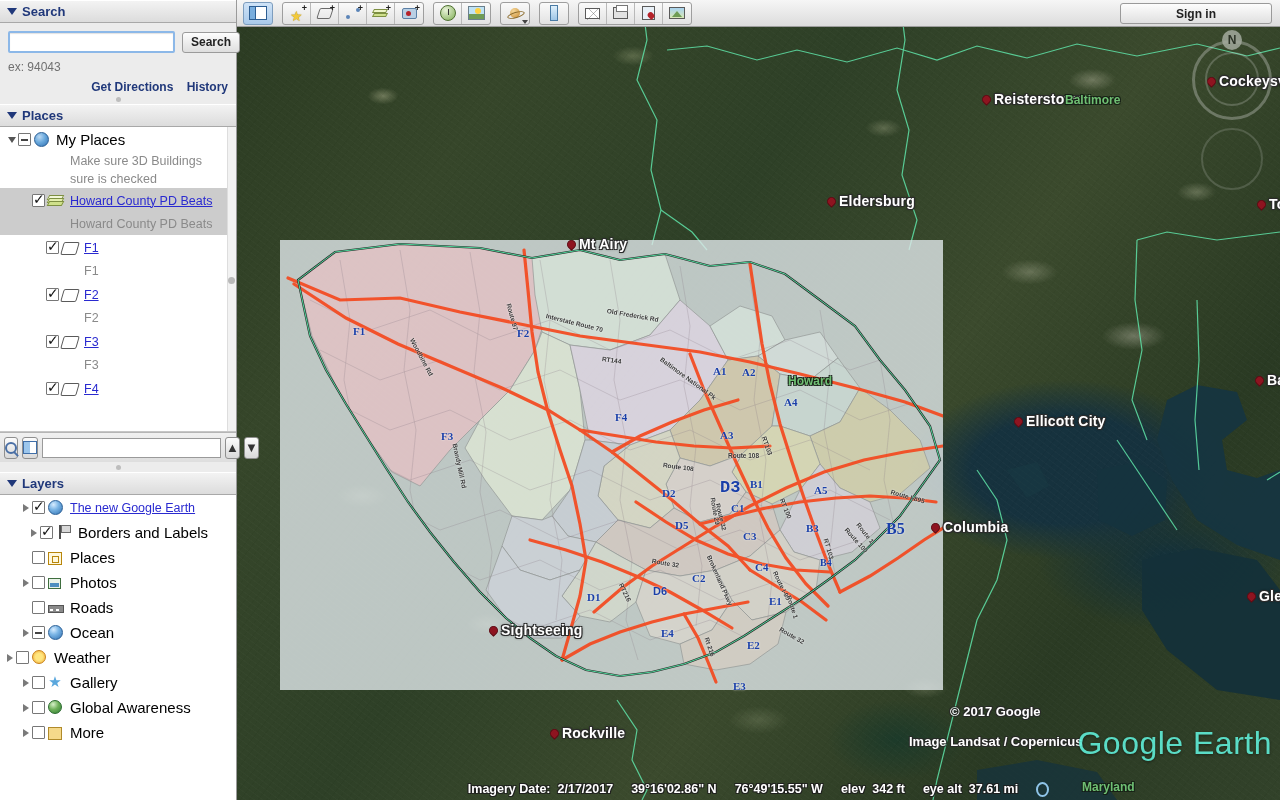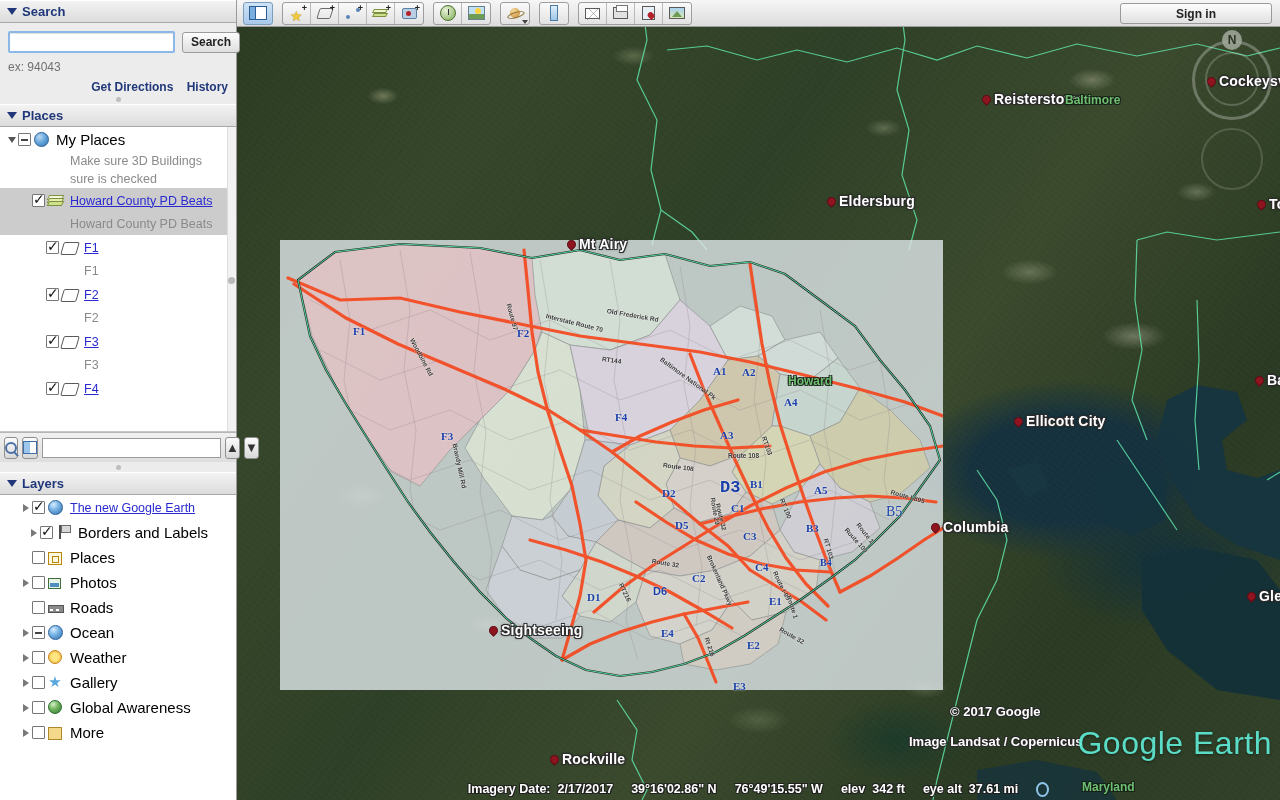--- a/index.html
+++ b/index.html
@@ -387,21 +387,21 @@
           <div style="position:absolute;left:161px;top:190px;color:#1a3fa8;font-size:11px;font-weight:bold;font-family:'Liberation Serif',serif;text-shadow:0 0 2px rgba(255,255,255,.9);">F3</div>
           <div style="position:absolute;left:335px;top:171px;color:#1a3fa8;font-size:11px;font-weight:bold;font-family:'Liberation Serif',serif;text-shadow:0 0 2px rgba(255,255,255,.9);">F4</div>
           <div style="position:absolute;left:433px;top:125px;color:#1a3fa8;font-size:11px;font-weight:bold;font-family:'Liberation Serif',serif;text-shadow:0 0 2px rgba(255,255,255,.9);">A1</div>
           <div style="position:absolute;left:462px;top:126px;color:#1a3fa8;font-size:11px;font-weight:bold;font-family:'Liberation Serif',serif;text-shadow:0 0 2px rgba(255,255,255,.9);">A2</div>
           <div style="position:absolute;left:440px;top:189px;color:#1a3fa8;font-size:11px;font-weight:bold;font-family:'Liberation Serif',serif;text-shadow:0 0 2px rgba(255,255,255,.9);">A3</div>
           <div style="position:absolute;left:504px;top:156px;color:#1a3fa8;font-size:11px;font-weight:bold;font-family:'Liberation Serif',serif;text-shadow:0 0 2px rgba(255,255,255,.9);">A4</div>
           <div style="position:absolute;left:534px;top:244px;color:#1a3fa8;font-size:11px;font-weight:bold;font-family:'Liberation Serif',serif;text-shadow:0 0 2px rgba(255,255,255,.9);">A5</div>
           <div style="position:absolute;left:470px;top:238px;color:#1a3fa8;font-size:11px;font-weight:bold;font-family:'Liberation Serif',serif;text-shadow:0 0 2px rgba(255,255,255,.9);">B1</div>
           <div style="position:absolute;left:526px;top:265px;color:#1a3fa8;font-size:11px;font-weight:bold;font-family:'Liberation Serif',serif;text-shadow:0 0 2px rgba(255,255,255,.9);margin-top:17px;">B3</div>
           <div style="position:absolute;left:540px;top:317px;color:#1a3fa8;font-size:10px;font-weight:bold;font-family:'Liberation Serif',serif;text-shadow:0 0 2px rgba(255,255,255,.9);">B4</div>
-          <div style="position:absolute;left:606px;top:264px;color:#1a3fa8;font-size:14px;font-weight:normal;font-family:'Liberation Serif',serif;text-shadow:0 0 2px rgba(255,255,255,.9);">B5</div>
+          <div style="position:absolute;left:606px;top:280px;color:#1a3fa8;font-size:16px;font-weight:bold;font-family:'Liberation Serif',serif;text-shadow:0 0 2px rgba(255,255,255,.9);">B5</div>
           <div style="position:absolute;left:451px;top:262px;color:#1a3fa8;font-size:11px;font-weight:bold;font-family:'Liberation Serif',serif;text-shadow:0 0 2px rgba(255,255,255,.9);">C1</div>
           <div style="position:absolute;left:412px;top:332px;color:#1a3fa8;font-size:11px;font-weight:bold;font-family:'Liberation Serif',serif;text-shadow:0 0 2px rgba(255,255,255,.9);">C2</div>
           <div style="position:absolute;left:463px;top:290px;color:#1a3fa8;font-size:11px;font-weight:bold;font-family:'Liberation Serif',serif;text-shadow:0 0 2px rgba(255,255,255,.9);">C3</div>
           <div style="position:absolute;left:475px;top:321px;color:#1a3fa8;font-size:11px;font-weight:bold;font-family:'Liberation Serif',serif;text-shadow:0 0 2px rgba(255,255,255,.9);">C4</div>
           <div style="position:absolute;left:307px;top:351px;color:#1a3fa8;font-size:11px;font-weight:bold;font-family:'Liberation Serif',serif;text-shadow:0 0 2px rgba(255,255,255,.9);">D1</div>
           <div style="position:absolute;left:382px;top:247px;color:#1a3fa8;font-size:11px;font-weight:bold;font-family:'Liberation Serif',serif;text-shadow:0 0 2px rgba(255,255,255,.9);">D2</div>
           <div style="position:absolute;left:420px;top:238px;color:#1a3fa8;font-size:17px;font-weight:bold;font-family:Liberation Mono, monospace;text-shadow:0 0 2px rgba(255,255,255,.9);margin-left:20px;">D3</div>
           <div style="position:absolute;left:395px;top:279px;color:#1a3fa8;font-size:11px;font-weight:bold;font-family:'Liberation Serif',serif;text-shadow:0 0 2px rgba(255,255,255,.9);">D5</div>
           <div style="position:absolute;left:373px;top:345px;color:#1a3fa8;font-size:11px;font-weight:bold;font-family:Liberation Sans, sans-serif;text-shadow:0 0 2px rgba(255,255,255,.9);">D6</div>
           <div style="position:absolute;left:489px;top:355px;color:#1a3fa8;font-size:11px;font-weight:bold;font-family:'Liberation Serif',serif;text-shadow:0 0 2px rgba(255,255,255,.9);">E1</div>
@@ -472,21 +472,21 @@
           <span class="cname">Columbia</span>
         </div>
         <div class="city" style="left:1010px;top:588px">
           <span class="pin"></span>
           <span class="cname">Glen Burnie</span>
         </div>
         <div class="city" style="left:252px;top:622px">
           <span class="pin"></span>
           <span class="cname">Sightseeing</span>
         </div>
-        <div class="city" style="left:313px;top:751px">
+        <div class="city" style="left:313px;top:725px">
           <span class="pin"></span>
           <span class="cname">Rockville</span>
         </div>
       </div>
 
     <div id="county-layer">
         <div class="county-label" style="left:828px;top:93px">Baltimore</div>
         <div class="county-label" style="left:551px;top:374px">Howard</div>
         <div class="county-label" style="left:845px;top:780px">Maryland</div>
       </div>
@@ -762,56 +762,56 @@
               <i></i>
             </span>
             <span class="cbx" style="background:linear-gradient(#fff,#fff);">
               <span style="position:absolute;left:2px;top:5px;width:7px;height:2px;background:#444;display:block"></span>
             </span>
             <span class="ico">
               <div class="ic-globe2"></div>
             </span>
             <span class="lbl-plain">Ocean</span>
           </div>
+          <div class="tree-row" style="padding-left:4px">
+            <span class="disc right">
+              <i></i>
+            </span>
+            <span class="cbx"></span>
+            <span class="ico">
+              <div class="ic-sun"></div>
+            </span>
+            <span class="lbl-plain">Weather</span>
+          </div>
           <div class="tree-row" style="padding-left:20px">
             <span class="disc right">
               <i></i>
             </span>
             <span class="cbx"></span>
             <span class="ico">
-              <div class="ic-sun"></div>
-            </span>
-            <span class="lbl-plain">Weather</span>
+              <div class="ic-star">★</div>
+            </span>
+            <span class="lbl-plain">Gallery</span>
           </div>
           <div class="tree-row" style="padding-left:20px">
             <span class="disc right">
               <i></i>
             </span>
             <span class="cbx"></span>
             <span class="ico">
-              <div class="ic-star">★</div>
-            </span>
-            <span class="lbl-plain">Gallery</span>
+              <div class="ic-globe3"></div>
+            </span>
+            <span class="lbl-plain">Global Awareness</span>
           </div>
           <div class="tree-row" style="padding-left:20px">
             <span class="disc right">
               <i></i>
             </span>
             <span class="cbx"></span>
             <span class="ico">
-              <div class="ic-globe3"></div>
-            </span>
-            <span class="lbl-plain">Global Awareness</span>
-          </div>
-          <div class="tree-row" style="padding-left:20px">
-            <span class="disc right">
-              <i></i>
-            </span>
-            <span class="cbx"></span>
-            <span class="ico">
               <div class="ic-more"></div>
             </span>
             <span class="lbl-plain">More</span>
           </div>
           <div class="tree-row" style="padding-left:6px">
             <span class="disc"></span>
             <span class="ico"></span>
           </div>
         </div>
     </div>

